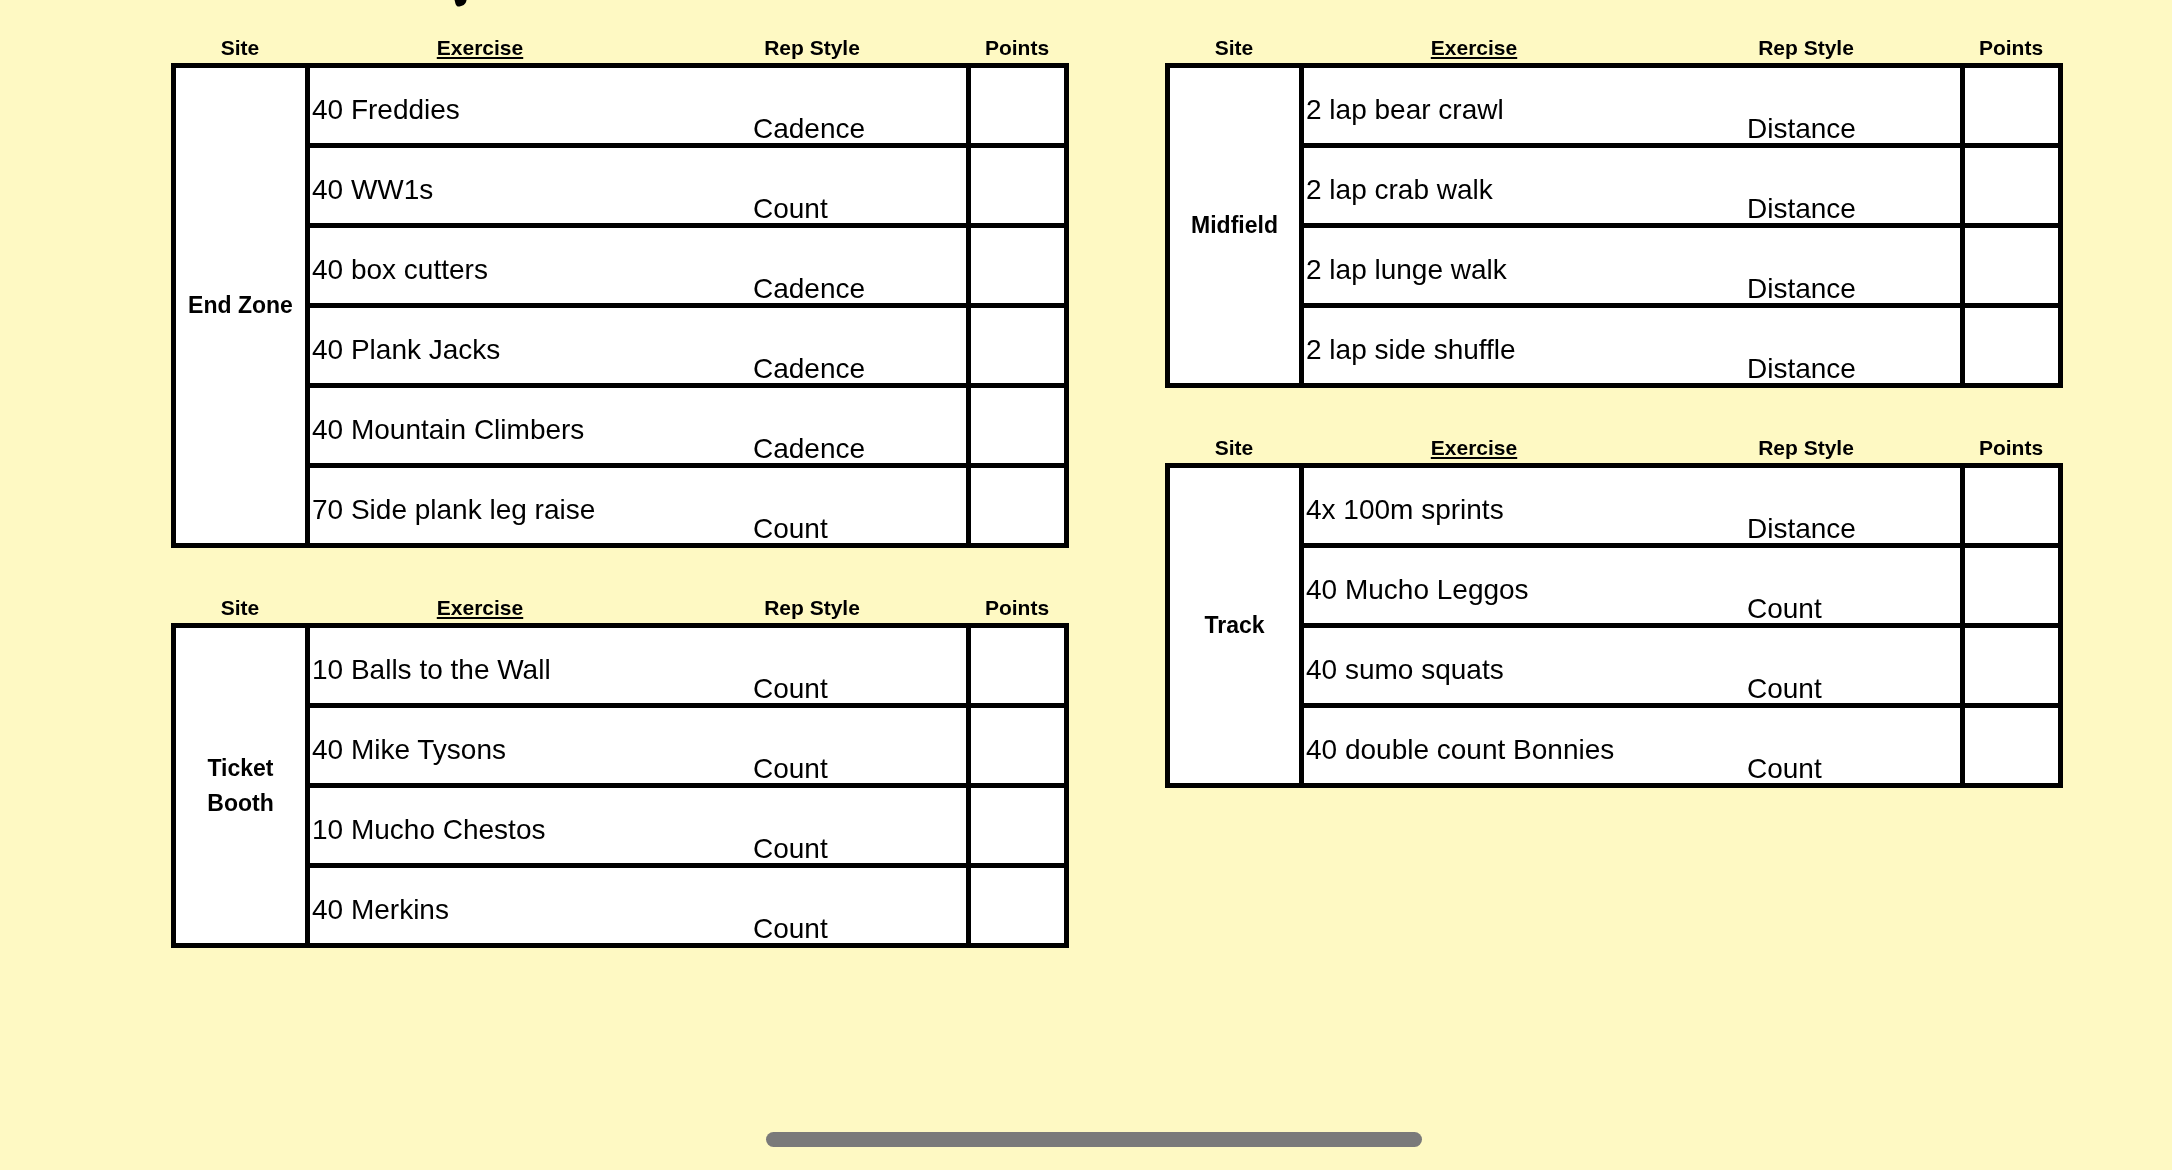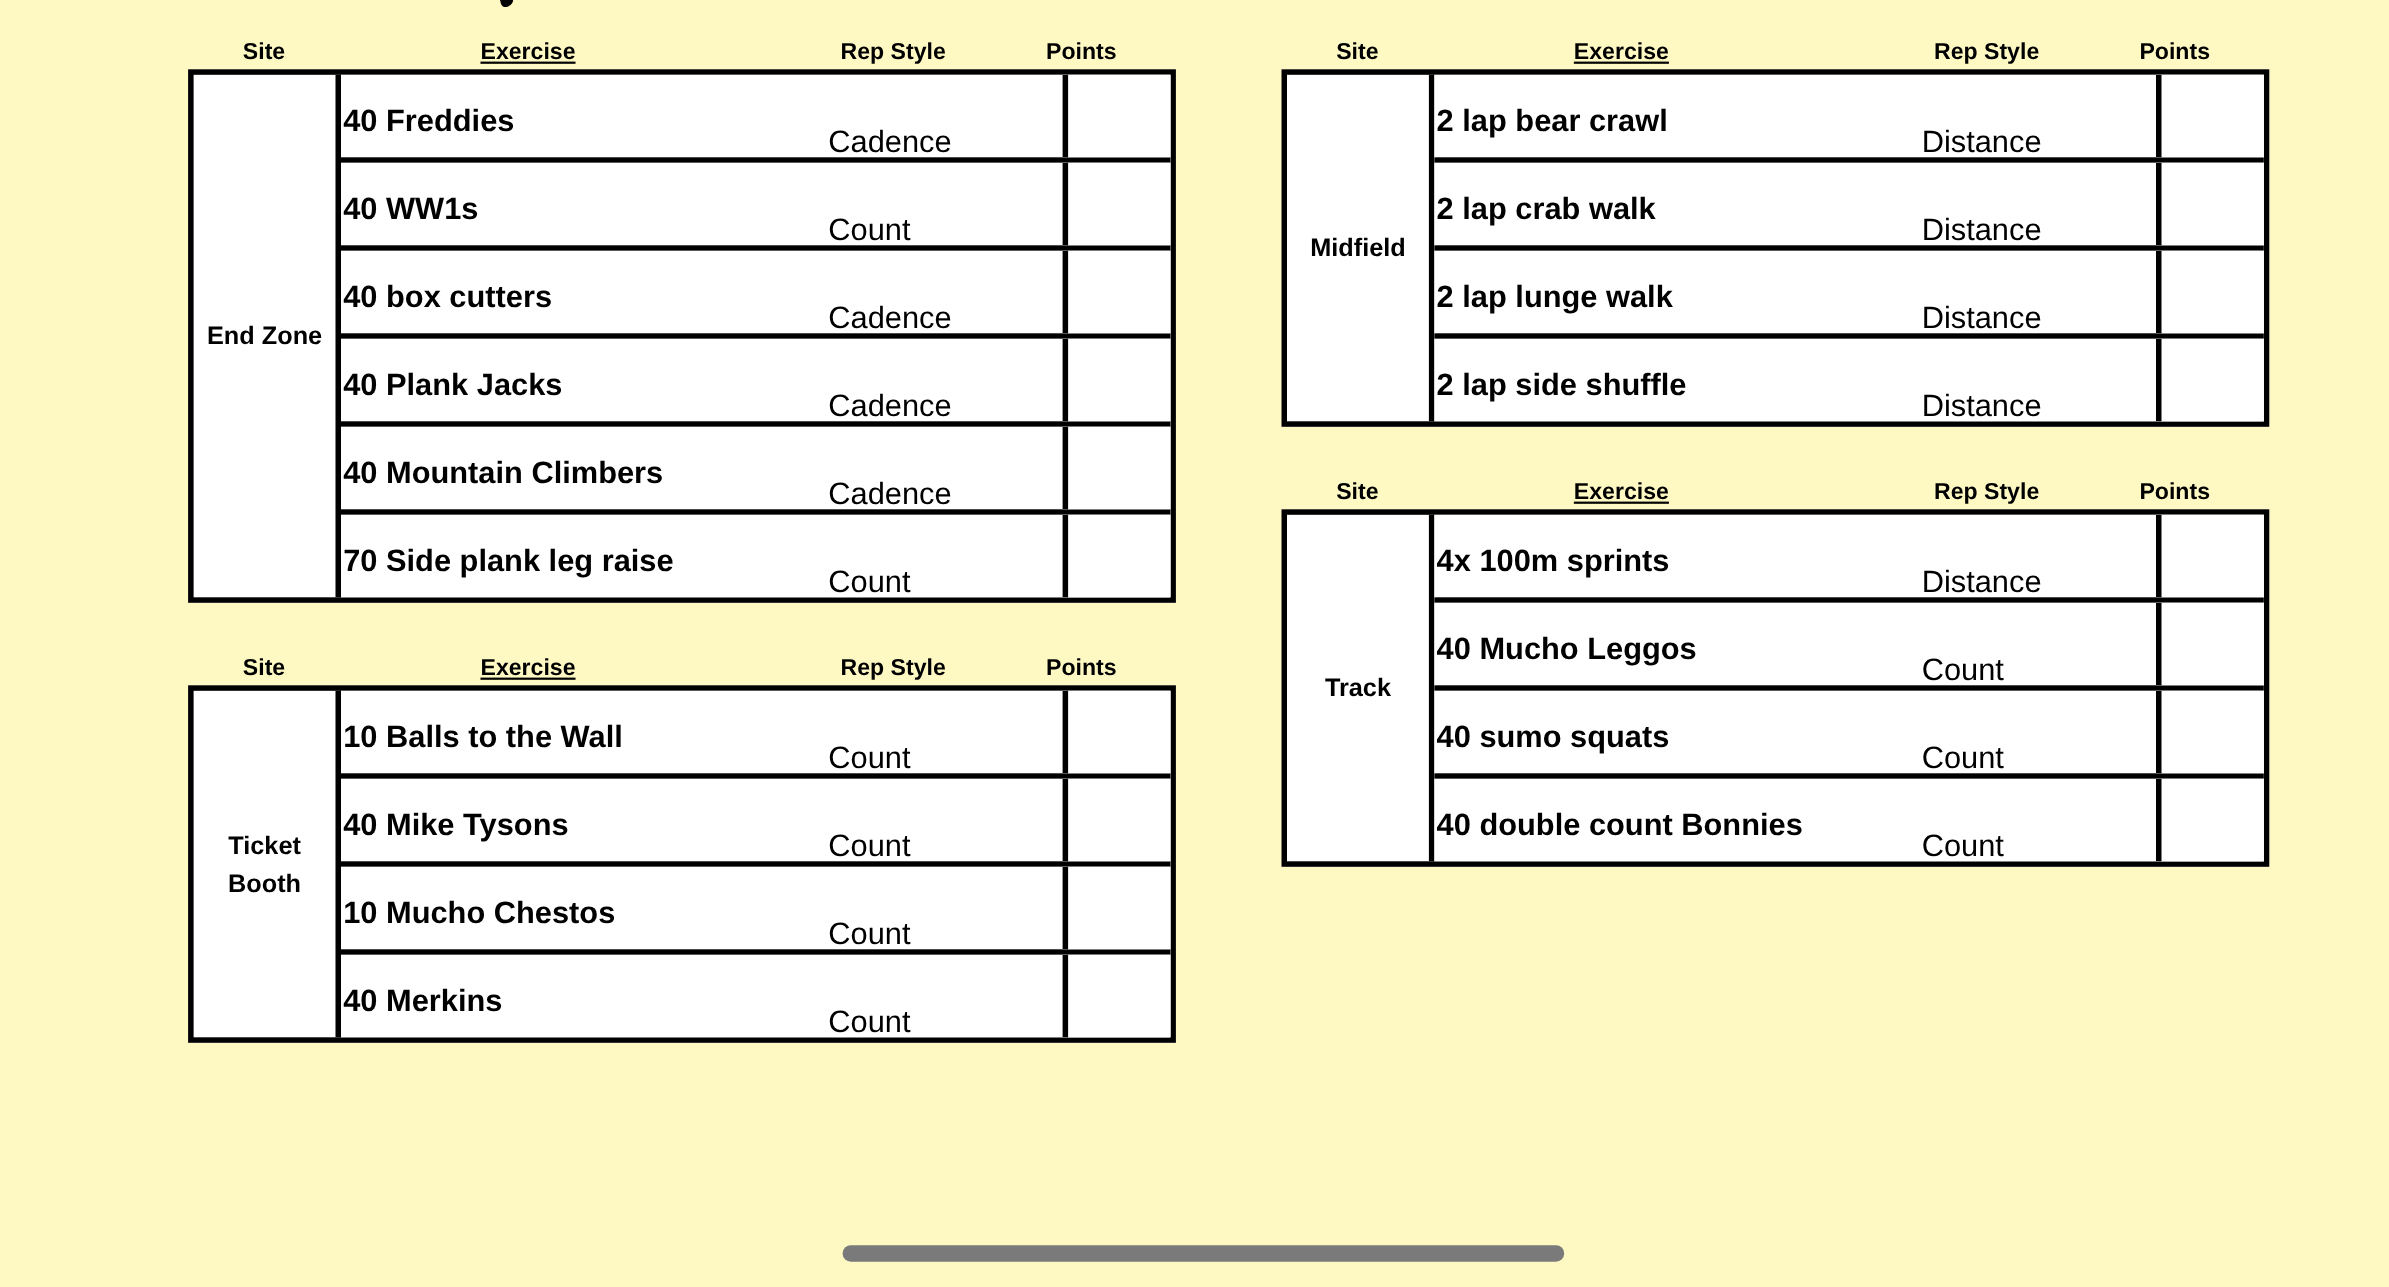--- a/index.html
+++ b/index.html
@@ -9,33 +9,33 @@
   }
   .tbl-wrap{position:absolute;width:898px;}
   .pos-t0{left:171px;top:63px;}
   .pos-t1{left:171px;top:623px;}
   .pos-t2{left:1165px;top:63px;}
   .pos-t3{left:1165px;top:463px;}
   .hdr{
     position:absolute;top:-28px;transform:translateX(-50%);
     font-size:21px;font-weight:bold;line-height:26px;white-space:nowrap;
   }
-  .h0{left:69px;}.h1{left:309px;text-decoration:underline;}.h2{left:641px;}.h3{left:812px;}
+  .h0{left:69px;}.h1{left:309px;text-decoration:underline;}.h2{left:641px;}.h3{left:846px;}
   .tbl{display:flex;border:5px solid #000;background:#fff;}
   .site-cell{
     width:129px;border-right:5px solid #000;
     display:flex;align-items:center;justify-content:center;text-align:center;
     font-size:23px;font-weight:bold;line-height:1.5;
   }
   .rows{flex:1;display:flex;flex-direction:column;}
   .row{position:relative;height:75px;border-bottom:5px solid #000;background:#fff;}
   .row:last-child{border-bottom:none;}
   .ex{
     position:absolute;left:2px;top:28px;
-    font-size:28px;font-weight:bold;line-height:1;white-space:nowrap;
+    font-size:28px;font-weight:normal;line-height:1;white-space:nowrap;
   }
   .rep{
     position:absolute;left:443px;bottom:0px;
     font-size:28px;font-weight:normal;line-height:1;white-space:nowrap;
   }
   .points{
     position:absolute;top:0;right:0;bottom:0;width:93px;
     border-left:5px solid #000;background:#fff;
   }
   .scrollbar{

